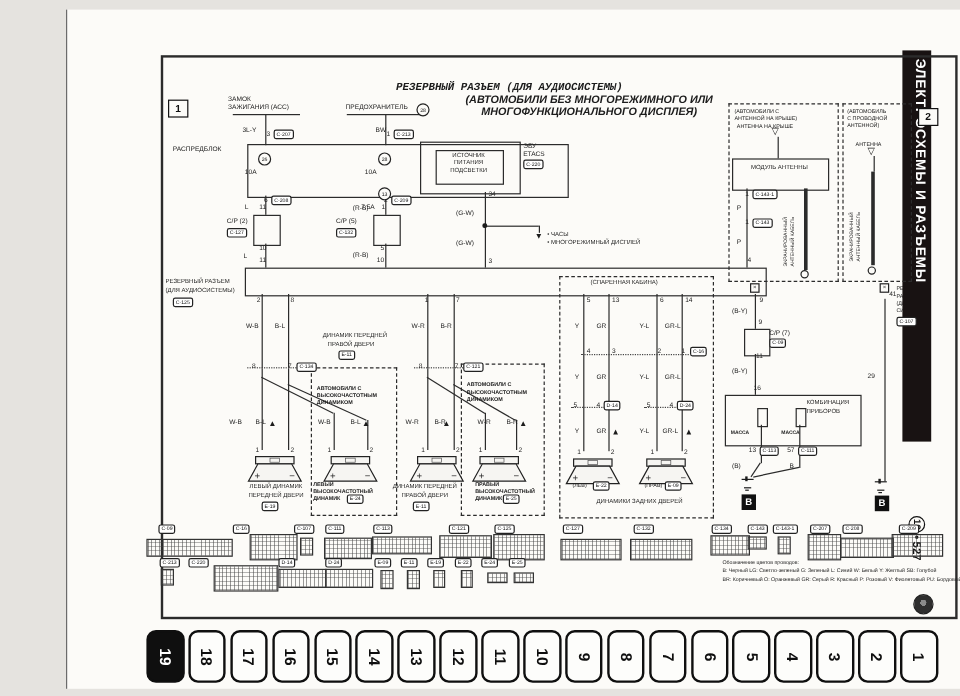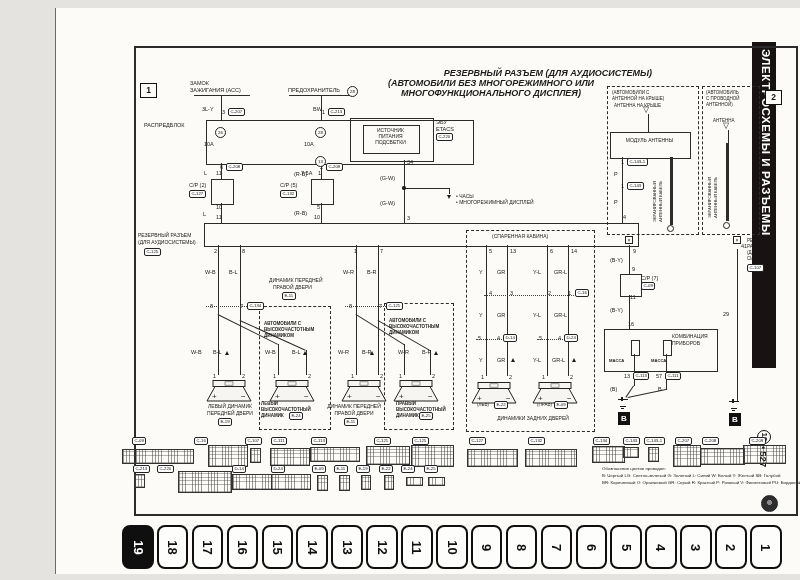--- a/index.html
+++ b/index.html
@@ -116,21 +116,21 @@
       <div class="ln" style="left: 184px; top: 312px; width: 72.4983px; height: 1.1px; transform-origin: 0px 0px; transform: rotate(0.426627rad);"></div>
       <div class="ln" style="left: 300px; top: 306px; width: 56.6039px; height: 1.1px; transform-origin: 0px 0px; transform: rotate(0.558599rad);"></div>
       <div class="ln" style="left: 322px; top: 312px; width: 60.0333px; height: 1.1px; transform-origin: 0px 0px; transform: rotate(0.523278rad);"></div>
       <div class="ln" style="left: 578px; top: 378px; width: 14.4222px; height: 1.1px; transform-origin: 0px 0px; transform: rotate(2.1588rad);"></div>
       <div class="ln" style="left: 610px; top: 382px; width: 38.833px; height: 1.1px; transform-origin: 0px 0px; transform: rotate(2.9341rad);"></div>
       <div class="dot-h" style="left: 150px; top: 298px; width: 45px;"></div>
       <div class="dot-h" style="left: 289px; top: 298px; width: 45px;"></div>
       <div class="dot-h" style="left: 428px; top: 287px; width: 90px;"></div>
       <div class="dot-h" style="left: 420px; top: 331px; width: 38px;"></div>
       <div class="dot-h" style="left: 481px; top: 331px; width: 38px;"></div>
-      <div class="tx" style="left: 296px; top: 60px; font-size: 9px; width: 300px; white-space: normal; text-align: right; font-weight: bold; font-style: italic;">РЕЗЕРВНЫЙ РАЗЪЕМ (ДЛЯ АУДИОСИСТЕМЫ)</div>
+      <div class="tx" style="left: 274px; top: 60px; font-size: 9px; width: 300px; white-space: normal; text-align: left; font-weight: bold; font-style: italic; font-family: Liberation Mono, monospace;">РЕЗЕРВНЫЙ РАЗЪЕМ (ДЛЯ АУДИОСИСТЕМЫ)</div>
       <div class="tx" style="left: 285px; top: 70px; font-size: 9px; width: 300px; white-space: normal; text-align: center; font-weight: bold; font-style: italic;">(АВТОМОБИЛИ БЕЗ МНОГОРЕЖИМНОГО ИЛИ</div>
       <div class="tx" style="left: 285px; top: 80px; font-size: 9px; width: 300px; white-space: normal; text-align: center; font-weight: bold; font-style: italic;">МНОГОФУНКЦИОНАЛЬНОГО ДИСПЛЕЯ)</div>
       <div class="tx" style="left: 134px; top: 72px; font-size: 5.5px;">ЗАМОК</div>
       <div class="tx" style="left: 134px; top: 79px; font-size: 5.5px;">ЗАЖИГАНИЯ (АСС)</div>
       <div class="tx" style="left: 232px; top: 79px; font-size: 5.5px;">ПРЕДОХРАНИТЕЛЬ</div>
       <div class="tx" style="left: 88px; top: 114px; font-size: 5.5px;">РАСПРЕДБЛОК</div>
       <div class="tx" style="left: 146px; top: 98px; font-size: 5.5px;">3L-Y</div>
       <div class="tx" style="left: 257px; top: 98px; font-size: 5.5px;">BW</div>
       <div class="tx" style="left: 166px; top: 101px; font-size: 5.5px;">3</div>
       <div class="tx" style="left: 266px; top: 101px; font-size: 5.5px;">1</div>

